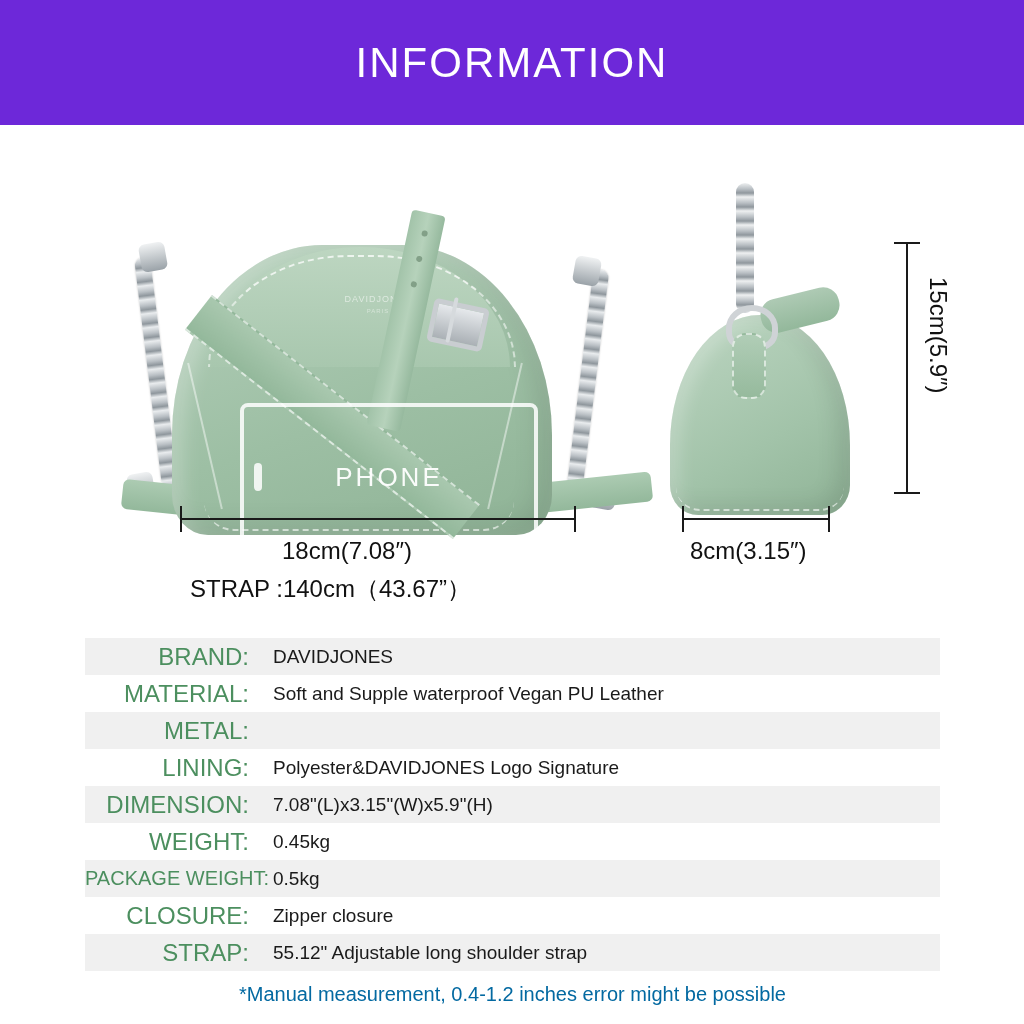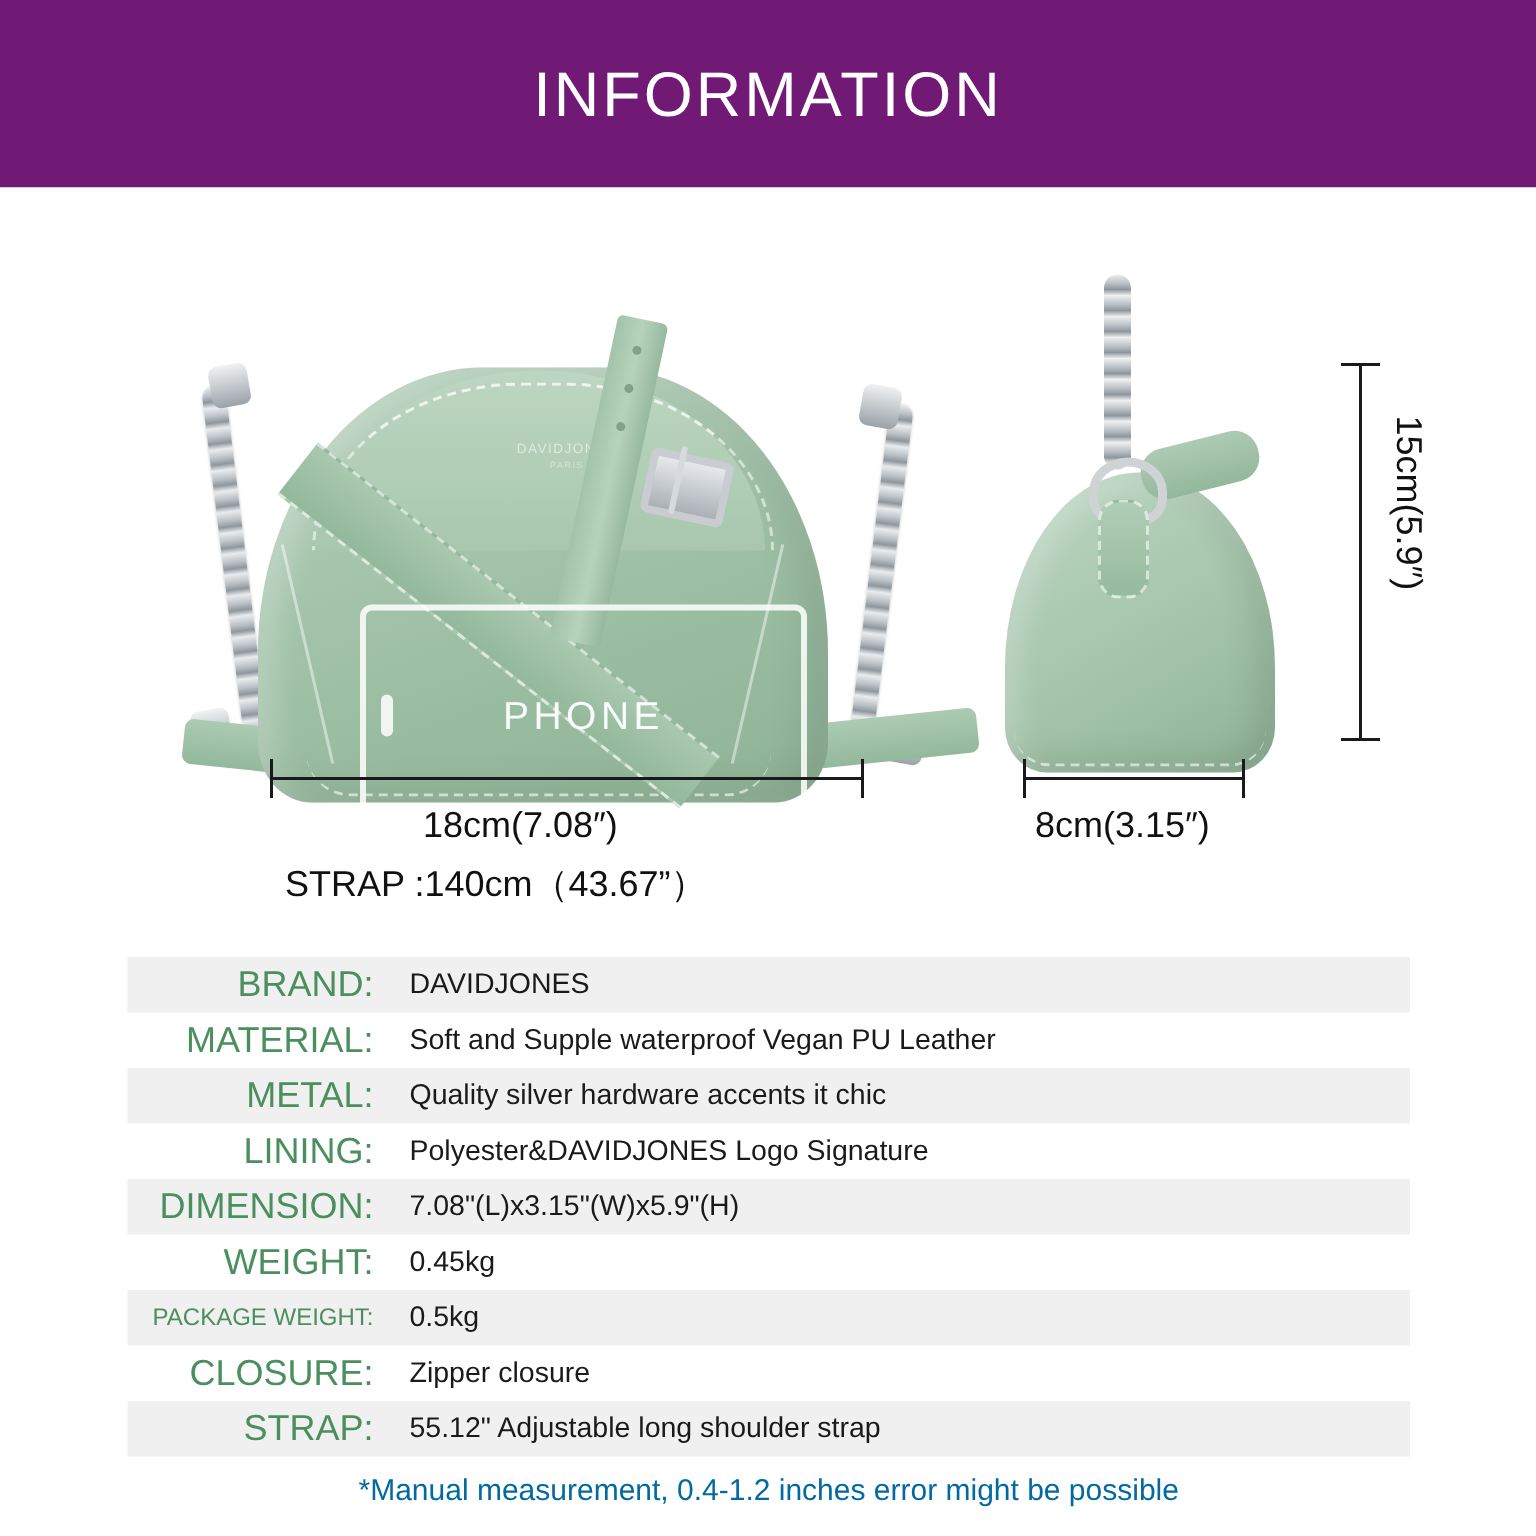--- a/index.html
+++ b/index.html
@@ -20,21 +20,21 @@
     background: #ffffff;
   }
 
   
   .header {
     position: absolute;
     left: 0;
     top: 0;
     width: 1024px;
     height: 125px;
-    background: #701a75;
+    background: #6d28d9;
     display: flex;
     align-items: center;
     justify-content: center;
   }
   .header-title {
     color: #ffffff;
     font-size: 42px;
     letter-spacing: 2px;
     font-weight: 400;
   }
@@ -396,21 +396,21 @@
   .spec-label {
     width: 182px;
     text-align: right;
     padding-right: 18px;
     color: #4c8f5f;
     font-size: 24px;
     box-sizing: border-box;
     white-space: nowrap;
   }
   .spec-label.small {
-    font-size: 16px;
+    font-size: 20px;
   }
   .spec-value {
     flex: 1;
     color: #1a1a1a;
     font-size: 19px;
     padding-left: 6px;
   }
   .spec-note {
     position: absolute;
     left: 0;
@@ -502,21 +502,20 @@
       <div class="spec-value">DAVIDJONES</div>
     </div>
 
     <div class="spec-row">
       <div class="spec-label">MATERIAL:</div>
       <div class="spec-value">Soft and Supple waterproof Vegan PU Leather</div>
     </div>
 
     <div class="spec-row alt">
       <div class="spec-label">METAL:</div>
-      <div class="spec-value">Quality silver hardware accents it chic</div>
     </div>
 
     <div class="spec-row">
       <div class="spec-label">LINING:</div>
       <div class="spec-value">Polyester&amp;DAVIDJONES Logo Signature</div>
     </div>
 
     <div class="spec-row alt">
       <div class="spec-label">DIMENSION:</div>
       <div class="spec-value">7.08"(L)x3.15"(W)x5.9"(H)</div>

